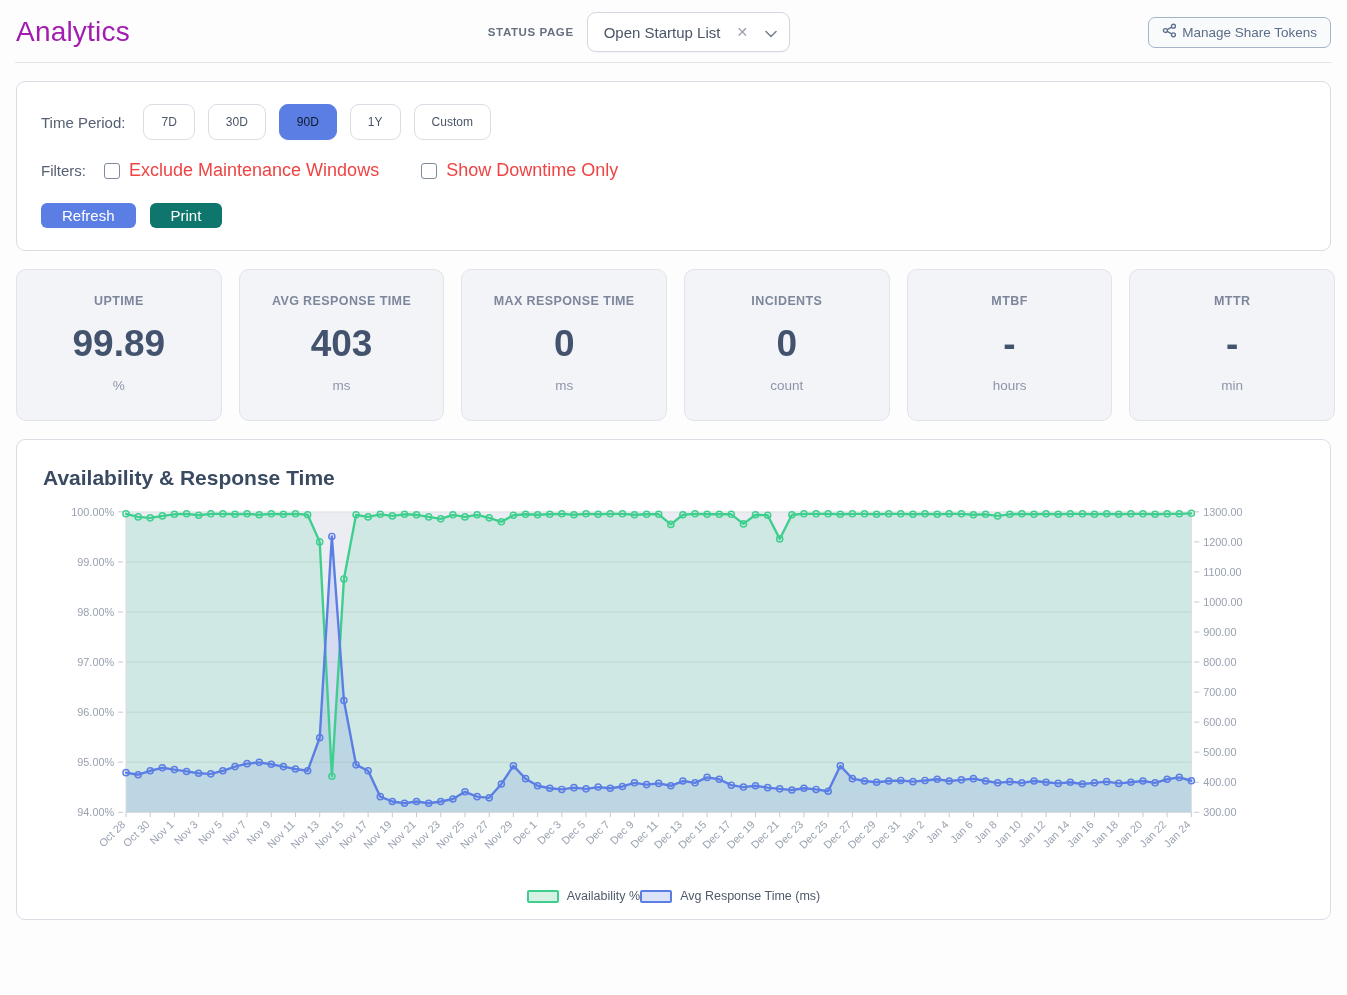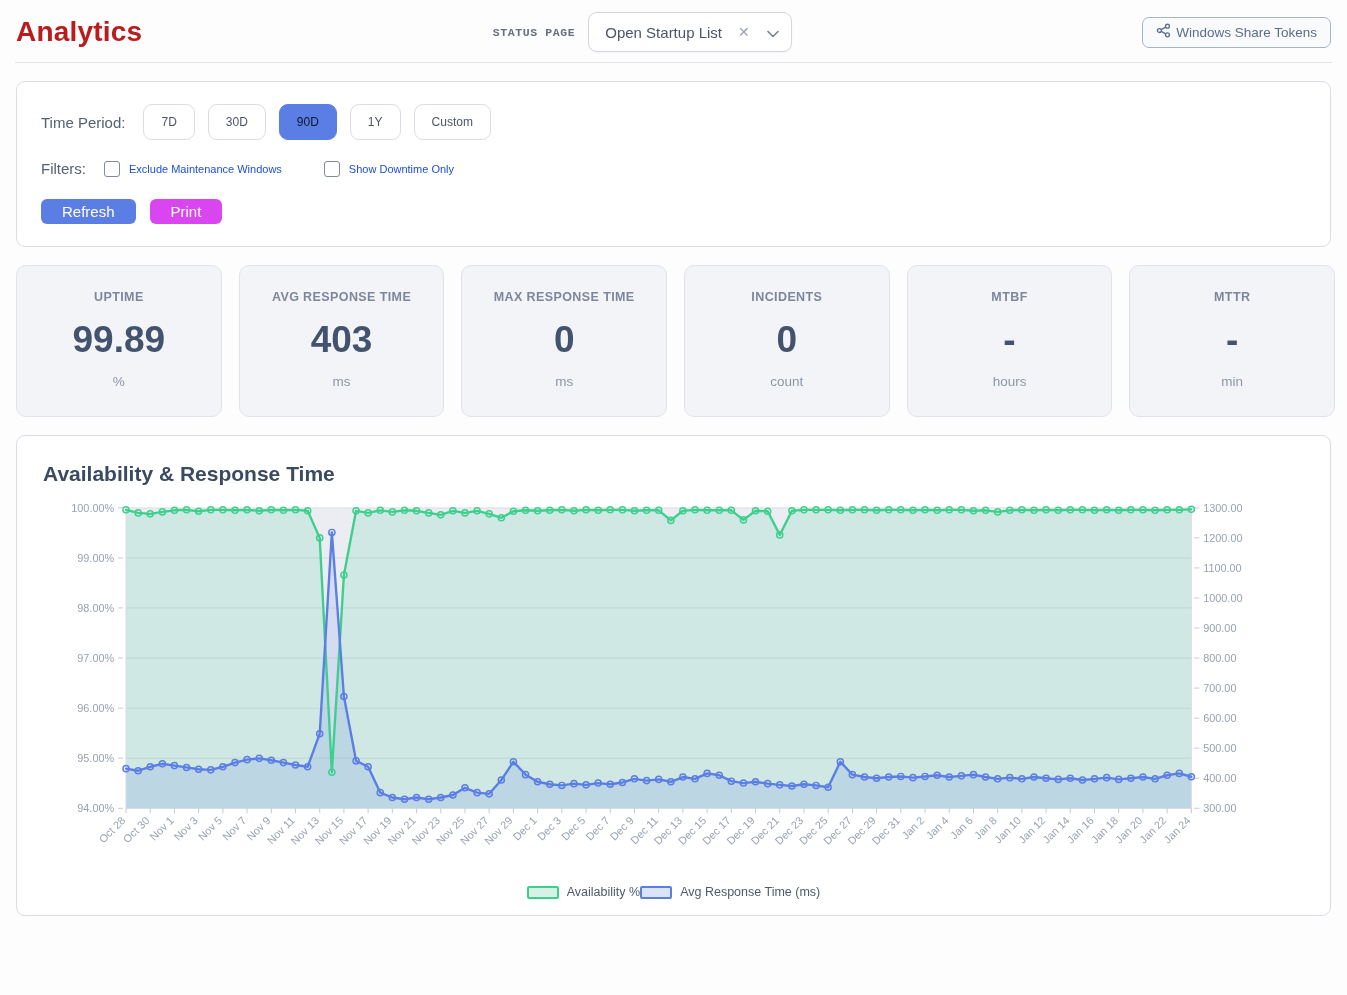--- a/index.html
+++ b/index.html
@@ -5,23 +5,23 @@
   * { box-sizing: border-box; }
   html,body { margin:0; padding:0; }
   body {
     width:1347px; height:995px;
     background:#fdfdfe;
     font-family:"Liberation Sans", sans-serif;
     color:#3e4c63;
   }
   
   .header { display:flex; align-items:center; padding:10px 16px 4px 16px; height:58px; }
-  .app-title { font-size:28px; font-weight:700; color:#b91c1c; letter-spacing:0.2px; }
+  .app-title { font-size:28px; font-weight:400; color:#a21caf; letter-spacing:0.2px; }
   .hdr-center { display:flex; align-items:center; gap:13px; margin:0 auto; }
-  .status-label { font-size:11.5px; font-weight:600; letter-spacing:0.6px; color:#67707f;font-family:Liberation Mono, monospace; }
+  .status-label { font-size:11.5px; font-weight:600; letter-spacing:0.6px; color:#67707f; }
   .select-box {
     display:flex; align-items:center; gap:15px;
     min-width:178px; height:40px; padding:0 12px 0 16px;
     background:#fff; border:1px solid #d3d7df; border-radius:9px;
     box-shadow:0 1px 2px rgba(20,30,60,0.04);
     font-size:15px; color:#4a5568; cursor:pointer;
   }
   .select-box .x-glyph { color:#9aa1ad; font-size:14px; line-height:1; margin-left:1px; }
   .select-box .chev { color:#79828f; margin-left:2px; }
   .manage-btn {
@@ -46,25 +46,25 @@
     font-size:12px; color:#4a5568; cursor:pointer; font-family:inherit;
   }
   .tp-btn.active { background:#5b7ee5; border-color:#5b7ee5; color:#0f172a; }
   .filters-row { margin-top:20px; }
   .chk-group { display:flex; align-items:center; margin-right:42px; }
   .chk {
     appearance:none; -webkit-appearance:none;
     width:16px; height:16px; margin:0 9px 0 0;
     border:1.6px solid #7f8a9a; border-radius:3px; background:#fff; cursor:pointer;
   }
-  .chk-label { font-size:11px; color:#1d4ed8; }
+  .chk-label { font-size:18px; color:#ef4444; }
   .actions-row { margin-top:22px; }
   .btn { border:none; border-radius:6px; padding:4px 21px; font-size:15px; color:#fff; cursor:pointer; font-family:inherit; margin-right:14px; }
   .btn.primary { background:#5b7ee5; }
-  .btn.secondary { background:#d946ef; }
+  .btn.secondary { background:#0f766e; }
 
   
   .stats-row { display:flex; gap:17px; margin:18px 12px 0 16px;align-items:flex-end; }
   .stat-card {
     flex:1; text-align:center; padding:24px 8px 27px 8px;
     background:#f3f4f8; border:1px solid #e0e3ea; border-radius:10px;
   }
   .stat-label { font-size:12.5px; font-weight:600; letter-spacing:0.4px; color:#7d879b; }
   .stat-value { font-size:37px; font-weight:700; color:#43536d; margin:15px 0 13px 0; }
   .stat-unit { font-size:13.5px; color:#8d96a8; }
@@ -103,21 +103,21 @@
       <span>
         <svg width="15" height="15" viewBox="0 0 16 16">
             <g fill="none" stroke="#5b6d88" stroke-width="1.4">
               <circle cx="12.2" cy="3.4" r="2.1"></circle>
               <circle cx="3.6" cy="8" r="2.1"></circle>
               <circle cx="12.2" cy="12.6" r="2.1"></circle>
               <path d="M5.5 7 L10.4 4.4 M5.5 9 L10.4 11.6"></path>
             </g>
           </svg>
       </span>
-      <span>Windows Share Tokens</span>
+      <span>Manage Share Tokens</span>
     </button>
   </div>
   <hr class="hdr-divider">
 
   <div class="panel filter-panel">
     <div class="row">
       <span class="row-label">Time Period:</span>
       <button class="tp-btn">7D</button>
       <button class="tp-btn">30D</button>
       <button class="tp-btn active">90D</button>

